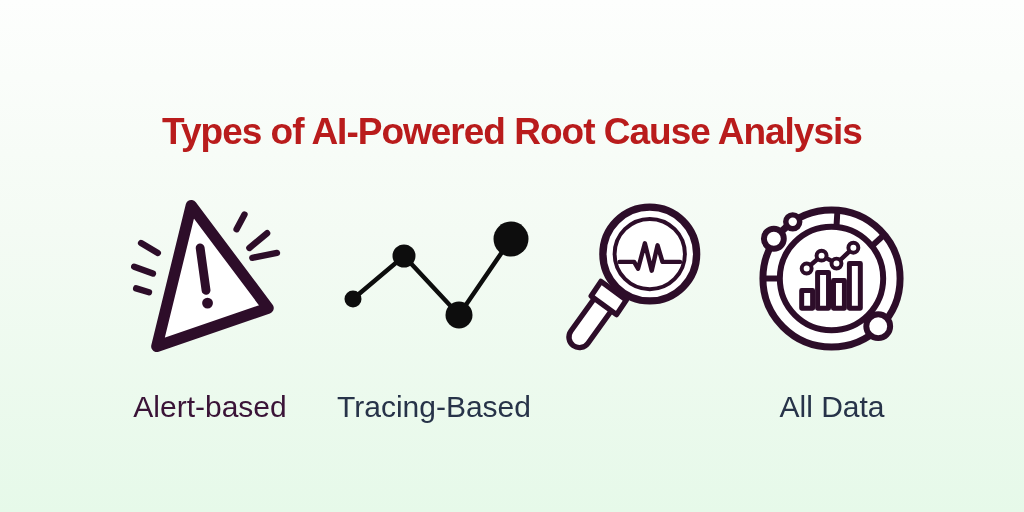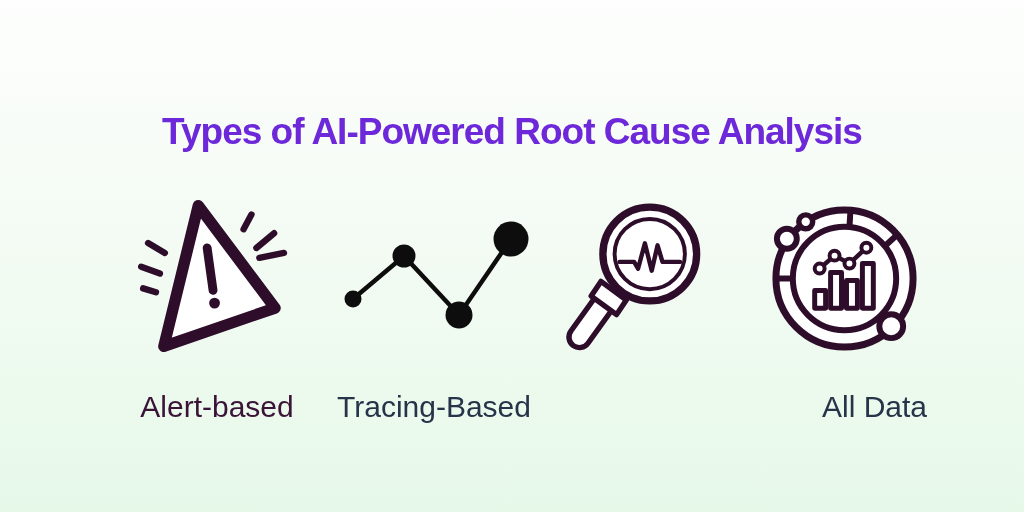--- a/index.html
+++ b/index.html
@@ -10,21 +10,21 @@
     background: linear-gradient(to bottom, #fdfefd 0%, #f4fbf4 45%, #e6f9e9 100%);
     font-family: "Liberation Sans", sans-serif;
   }
   .title {
     position: absolute;
     top: 86px; left: 0; width: 1024px;
     text-align: center;
     font-size: 37px;
     font-weight: 800;
     letter-spacing: -1px;
-    color: #6d28d9;
+    color: #b91c1c;
   }
   .item {
     position: absolute;
     top: 172px;
     height: 260px;
     display: flex;
     flex-direction: column;
     align-items: center;
   }
   .item .icon-box {
@@ -34,24 +34,24 @@
     justify-content: center;
   }
   .item .label {
     margin-top: 6px;
     font-size: 30px;
     font-weight: 400;
     letter-spacing: 0px;
     color: #273349;
     white-space: nowrap;
   }
-  #item-alert   { left: 112px; width: 210px; }
+  #item-alert   { left: 105px; width: 210px; }
   #item-tracing { left: 324px; width: 220px; }
   #item-event   { left: 547px; width: 186px; }
-  #item-alldata { left: 737px; width: 190px; align-items: flex-end; }
+  #item-alldata { left: 737px; width: 190px; }
 </style>
 </head>
 <body>
 
 <div>
 
   <h1 class="title">Types of AI-Powered Root Cause Analysis</h1>
 
   <div class="item" id="item-alert">
     <div class="icon-box">

